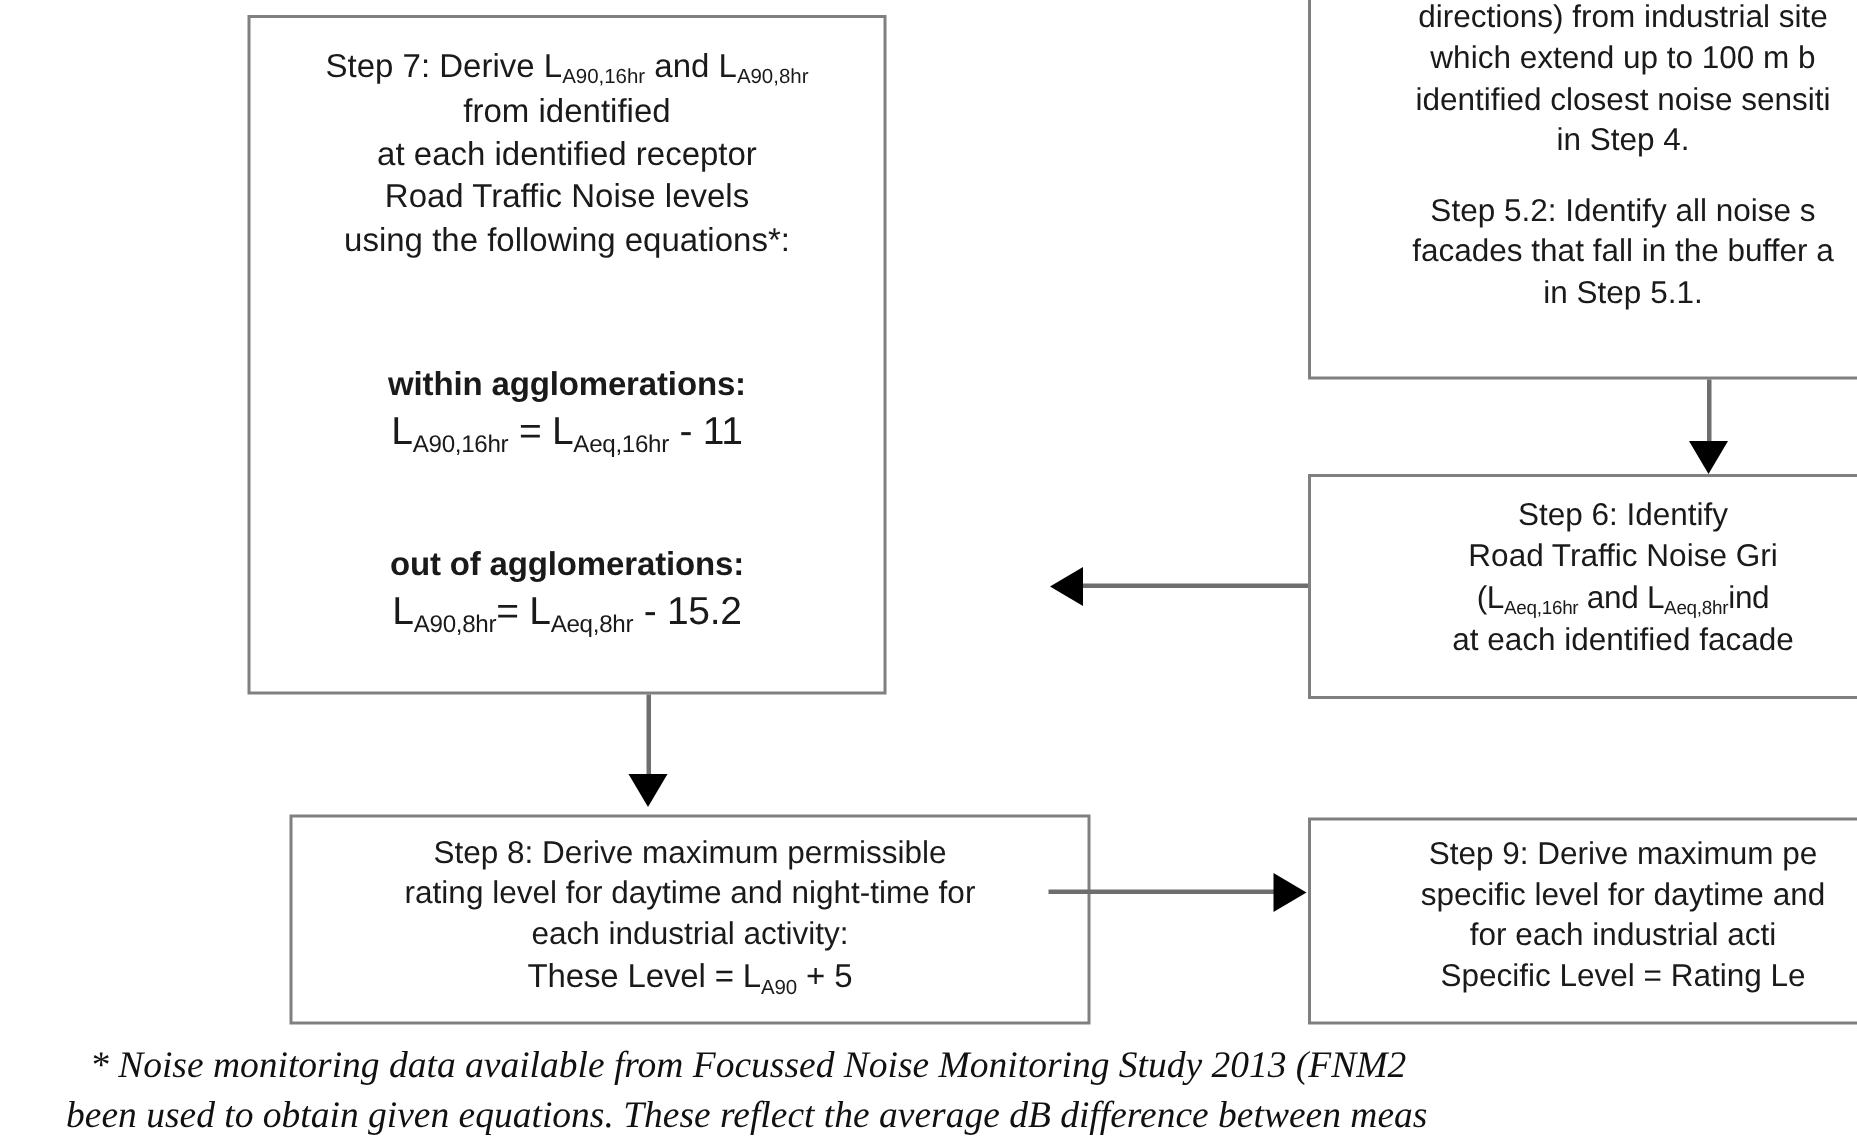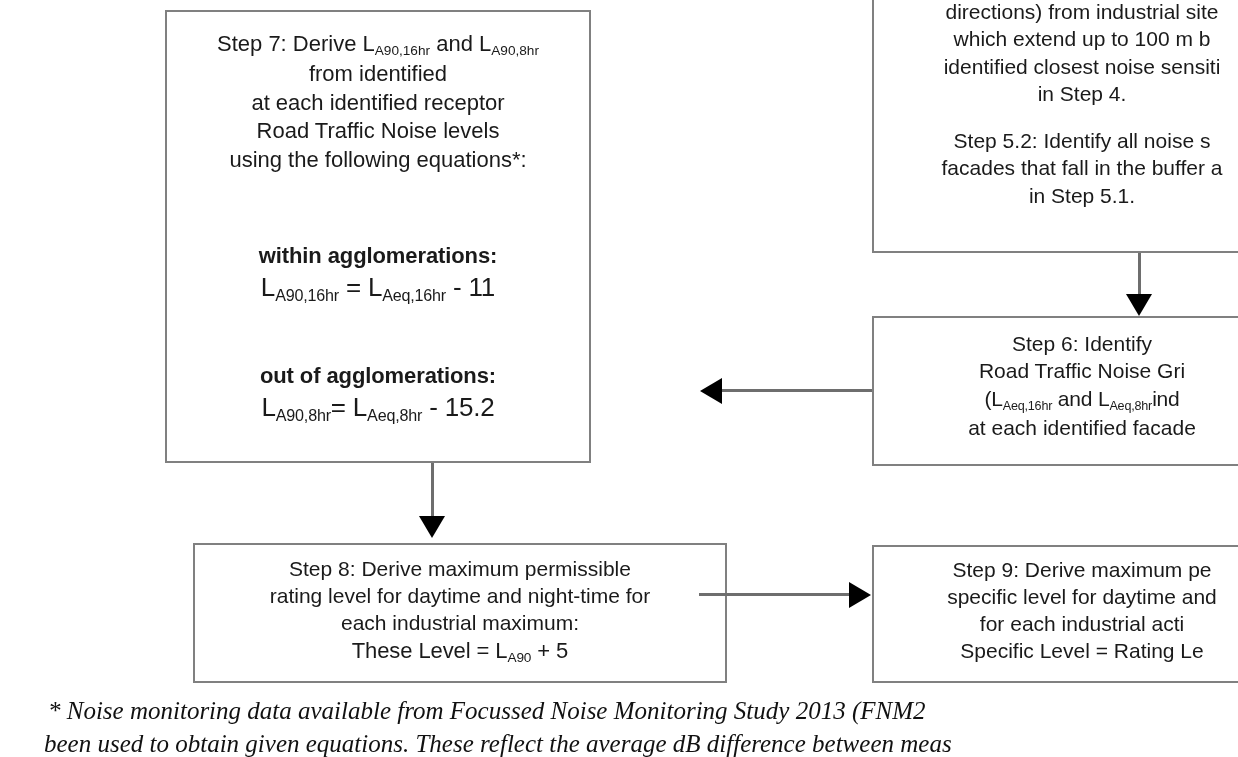--- a/index.html
+++ b/index.html
@@ -200,21 +200,21 @@
     font-family: "Liberation Serif", "DejaVu Serif", serif;
     font-style: italic;
     font-size: 25px;
     line-height: 1.32;
     color: #111111;
     white-space: nowrap;
     overflow: hidden;
   }
   #footnote .fn-l1 {
     display: block;
-    padding-left: 48px;
+    padding-left: 60px;
     font-style: italic;
   }
   #footnote .fn-l2 {
     display: block;
     padding-left: 44px;
   }
 </style>
 </head>
 <body>
 
@@ -237,21 +237,21 @@
     <div class="eqblock" id="block-out">
       <div class="eq-head">out of agglomerations:</div>
       <div class="eqline"><span>L</span><span class="sub">A90,8hr</span><span>= L</span><span class="sub">Aeq,8hr</span><span> - 15.2</span></div>
     </div>
   </div>
 
   <div class="box" id="box-step8">
     <div class="body">
       <div>Step 8: Derive maximum permissible</div>
       <div>rating level for daytime and night-time for</div>
-      <div>each industrial maximum:</div>
+      <div>each industrial activity:</div>
       <div class="formula"><span>These Level = L</span><span style="font-size:0.62em;vertical-align:-0.32em;">A90</span><span> + 5</span></div>
     </div>
   </div>
 
   <div class="box" id="box-step5">
     <div class="body">
       <div>directions) from industrial site</div>
       <div>which extend up to 100 m b</div>
       <div>identified closest noise sensiti</div>
       <div>in Step 4.</div>

